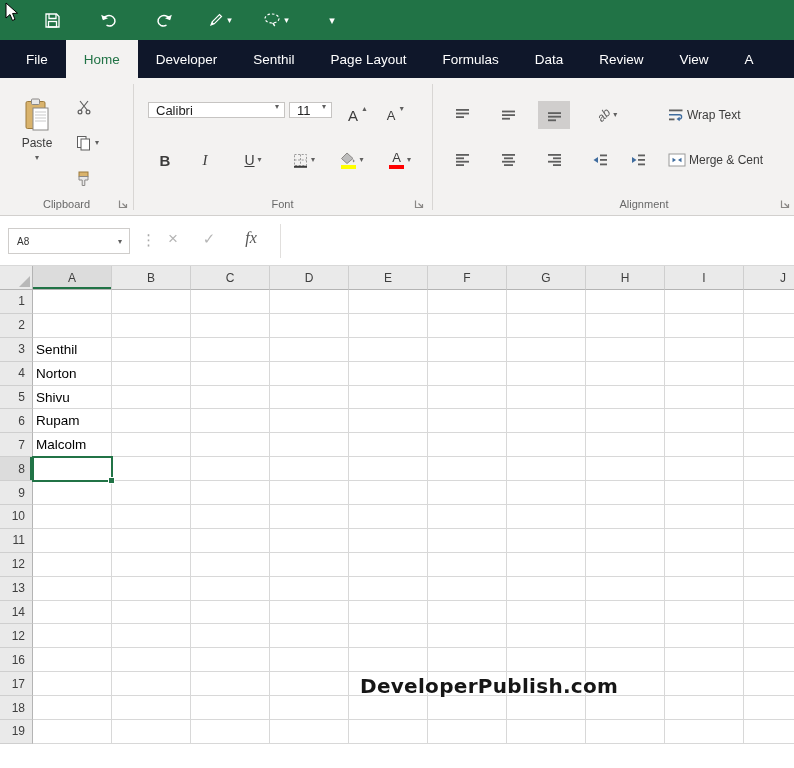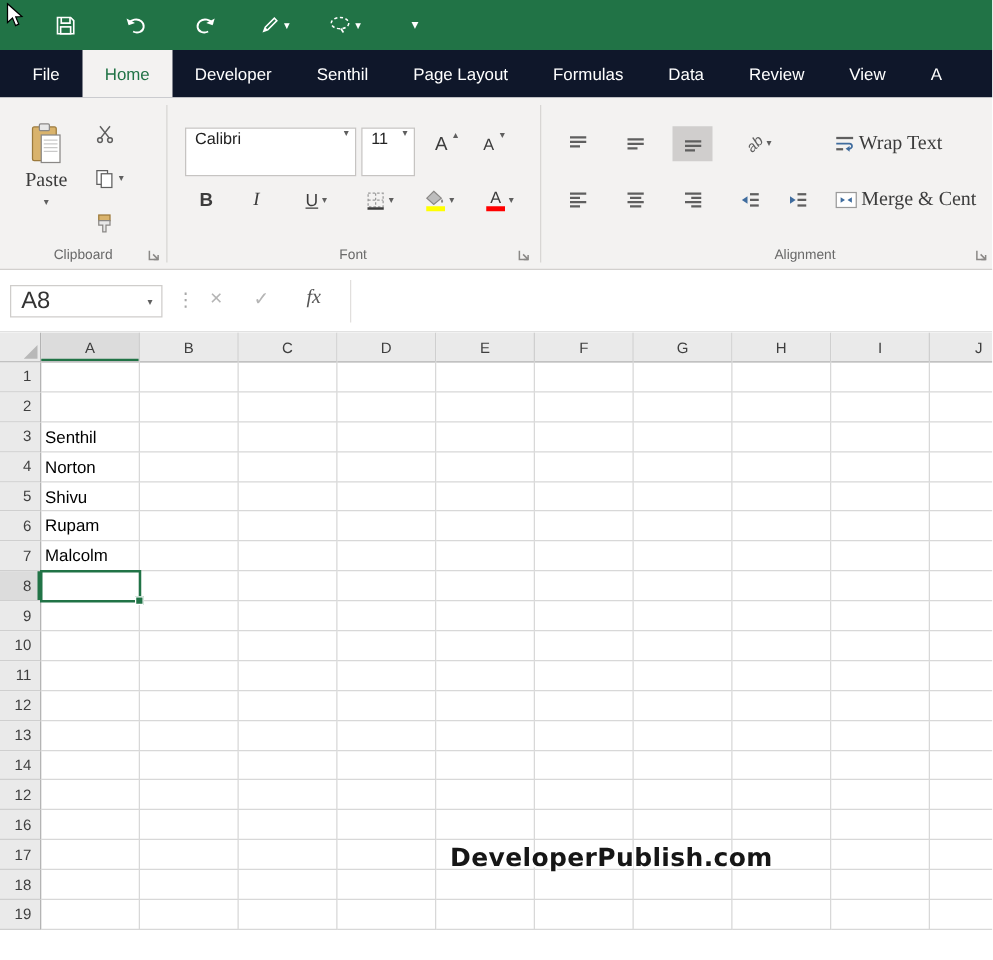--- a/index.html
+++ b/index.html
@@ -26,44 +26,44 @@
             border-bottom:1px solid #d2d0ce; }
   .divider { position:absolute; top:6px; height:126px; width:1px; background:#d8d6d4; }
   .group-label { position:absolute; bottom:5px; font-size:11px; color:#696969; text-align:center; }
   .launcher { position:absolute; bottom:4px; width:14px; height:14px; display:flex; align-items:center; justify-content:center; }
 
   .paste-btn { position:absolute; left:8px; top:8px; width:58px; height:120px; display:flex;
                flex-direction:column; align-items:center; padding-top:12px; gap:4px;
                font-size:12px; color:#3c3c3c; }
   .sm-btn { position:absolute; height:26px; display:flex; align-items:center; gap:4px; }
 
-  .combo { position:absolute; height:39px; background:#fff; border:1px solid #c6c4c2;
+  .combo { position:absolute; height:16px; background:#fff; border:1px solid #c6c4c2;
            display:flex; padding:0 5px 0 7px; font-size:13px; color:#222; }
   .combo-txt { flex:1; }
 
   .rbtn { position:absolute; height:28px; display:flex; align-items:center; justify-content:center;
           gap:3px; color:#3c3c3c; }
   .rbtn.active { background:#d0cecd; }
   .boldB { font-weight:bold; font-size:15px; }
   .italI { font-style:italic; font-family:"Liberation Serif", serif; font-size:15px; }
   .undU { font-size:14px; text-decoration:underline; }
   .growA { font-size:15px; }
   .tiny { font-size:7px; color:#5f5f5f; align-self:flex-start; margin-top:4px; }
   .stack { display:flex; flex-direction:column; align-items:center; gap:1px; }
   .colorbar { width:15px; height:4px; display:block; }
   .fcA { font-size:13px; line-height:1; color:#3c3c3c; }
   .orient-ab { display:inline-block; transform:rotate(-45deg); font-style:italic; font-size:12px; color:#5f5f5f; }
-  .btn-text { font-size:16px; color:#3c3c3c; white-space:nowrap;font-family:Liberation Serif, serif; }
+  .btn-text { font-size:12px; color:#3c3c3c; white-space:nowrap; }
 
   
   .fbar { position:absolute; top:216px; left:0; right:0; height:50px; background:#fff;
           border-bottom:1px solid #d8d8d8; }
   .namebox { position:absolute; left:8px; top:12px; width:122px; height:26px; background:#fff;
              border:1px solid #cfcdcb; display:flex; align-items:center; }
-  .nb-txt { flex:1; padding-left:8px; font-size:19px; color:#333; }
+  .nb-txt { flex:1; padding-left:8px; font-size:10px; color:#333; }
   .nb-caret { width:18px; text-align:center; font-size:8px; color:#5f5f5f; }
   .fdots { position:absolute; left:141px; top:15px; font-size:15px; color:#a8a8a8; letter-spacing:0; }
   .fcancel { position:absolute; left:160px; top:13px; width:26px; text-align:center; font-size:17px; color:#b5b5b5; }
   .fenter { position:absolute; left:196px; top:14px; width:26px; text-align:center; font-size:15px; color:#b5b5b5; }
   .ffx { position:absolute; left:236px; top:13px; width:30px; text-align:center;
          font-family:"Liberation Serif", serif; font-style:italic; font-size:16px; color:#555; }
   .fdivider { position:absolute; left:280px; top:8px; height:34px; width:1px; background:#e1dfdd; }
   .finput { position:absolute; left:282px; top:1px; width:511px; height:47px; border:none; outline:none;
             font-size:13px; padding-left:6px; font-family:"Liberation Sans", sans-serif; }
 

